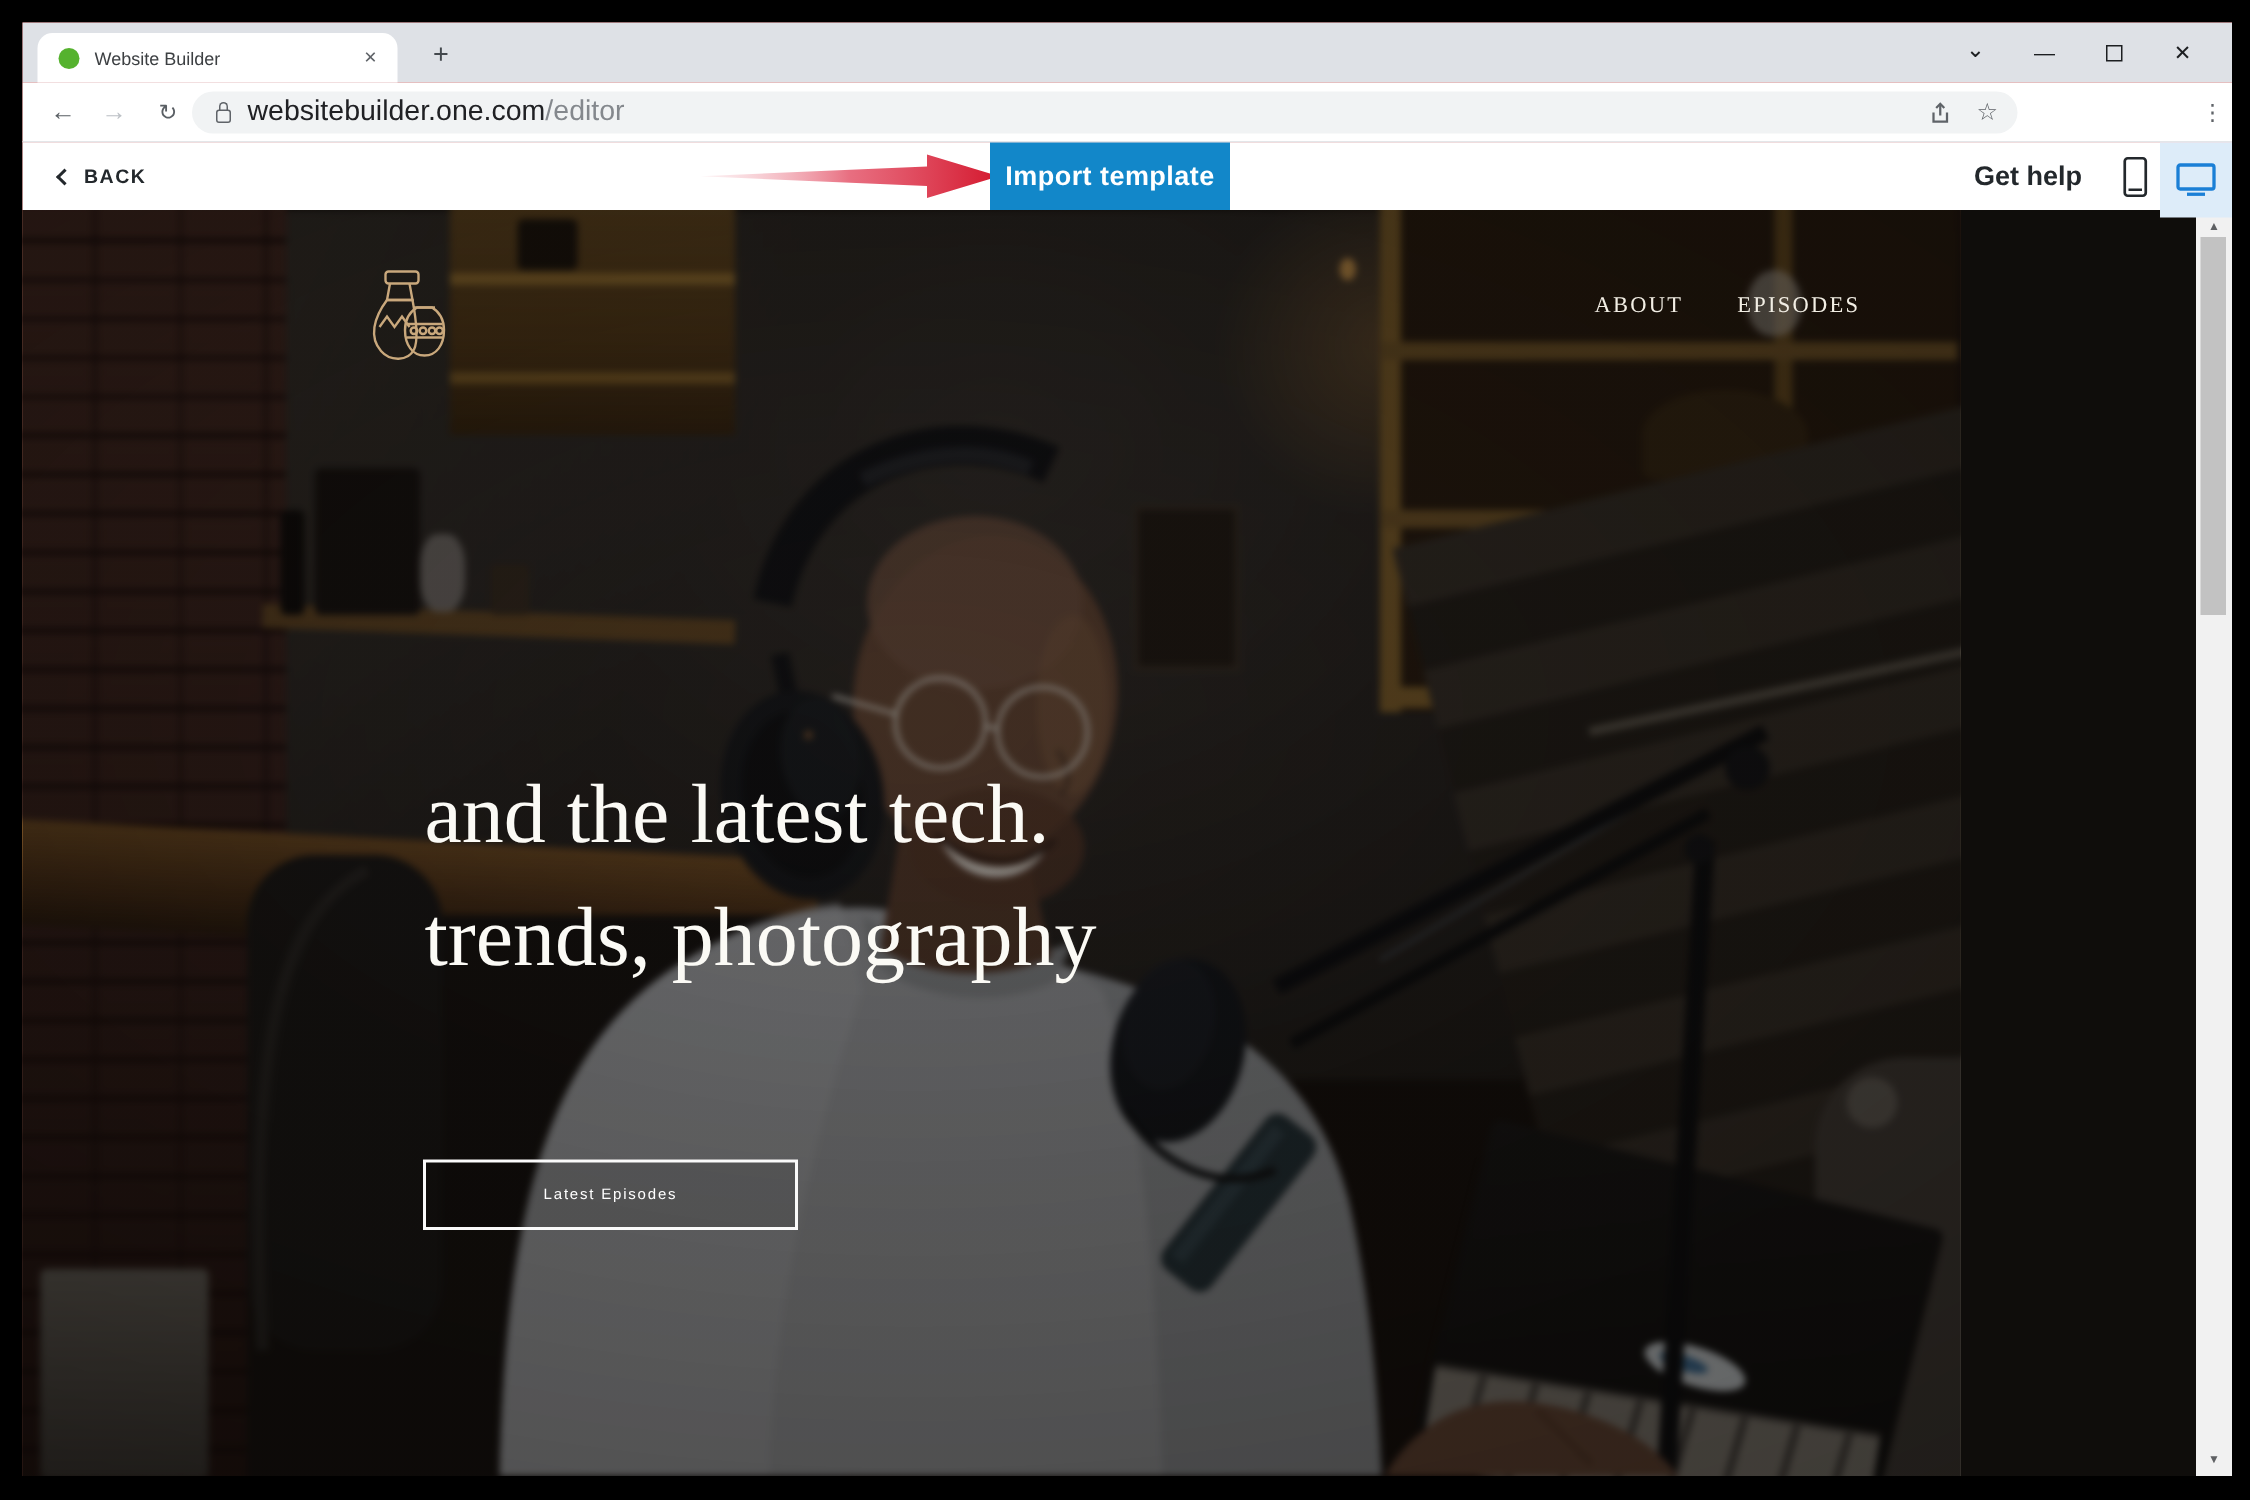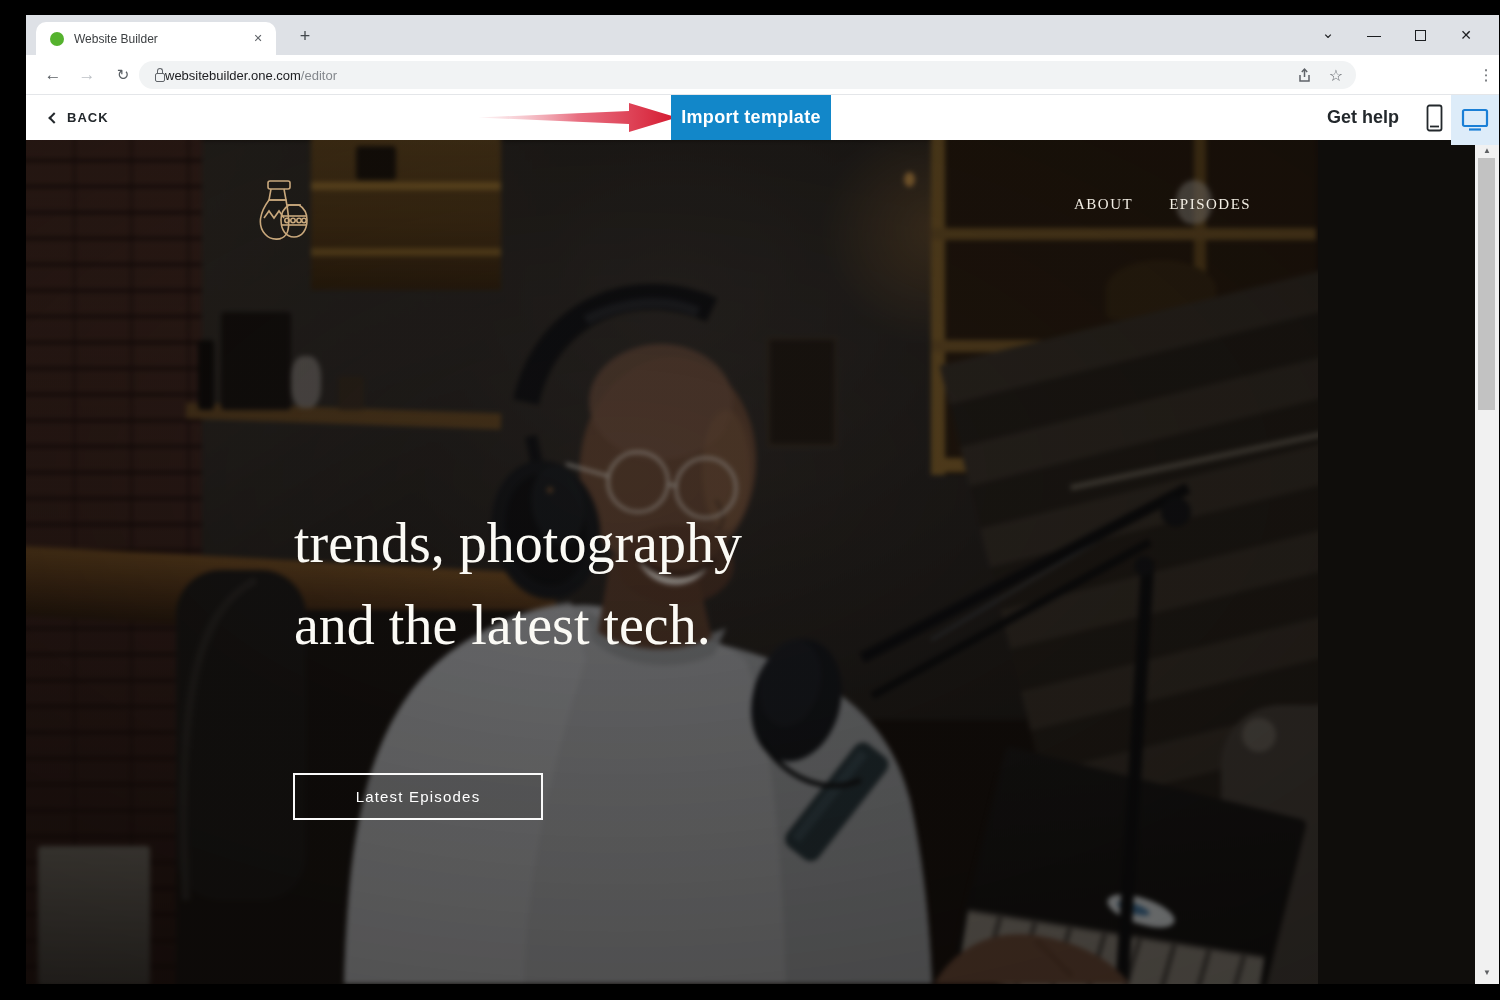--- a/index.html
+++ b/index.html
@@ -2,21 +2,21 @@
 <html><head>
 <meta charset="utf-8">
 <style>
   * { box-sizing: border-box; }
   html,body { margin:0; padding:0; }
   body {
     width:1500px; height:1000px; background:#000;
     font-family:"Liberation Sans", sans-serif;
     position:relative; overflow:hidden;
   }
-  .window { position:absolute; left:26px; top:15px; width:1473px; height:969px; background:#b91c1c; }
+  .window { position:absolute; left:15px; top:15px; width:1473px; height:969px; background:#b91c1c; }
 
   
   .tabstrip { position:relative; height:40px; background:#dee1e6; }
   .tab { position:absolute; left:10px; top:7px; width:240px; height:33px; background:#fff;
          border-radius:10px 10px 0 0; display:flex; align-items:center; cursor:pointer; }
   .favicon { width:14px; height:14px; border-radius:50%; background:#55b22e; margin-left:14px; flex:none; }
   .tab-title { margin-left:10px; font-size:12px; color:#3d4043; flex:1; white-space:nowrap; overflow:hidden; }
   .tab-close { width:18px; height:18px; margin-right:9px; font-size:11px; color:#5f6368;
                display:flex; align-items:center; justify-content:center; cursor:pointer; }
   .new-tab { position:absolute; left:266px; top:8px; width:26px; height:26px; font-size:18px; color:#43484d;
@@ -33,21 +33,21 @@
             justify-content:center; font-size:17px; color:#5a5f64; cursor:pointer; }
   .nav-back { left:12px; }
   .nav-fwd  { left:46px; color:#bdc1c6; }
   .nav-reload { left:82px; font-size:15px; }
   .omnibox { position:absolute; left:113px; top:6px; width:1217px; height:28px; border-radius:14px;
              background:#f1f3f4; display:flex; align-items:center; cursor:text; }
   .lock { width:10px; height:9px; border:1.5px solid #5f6368; border-radius:2px; position:relative;
           margin-left:16px; margin-top:4px; flex:none; }
   .lock:before { content:""; position:absolute; left:1px; top:-6px; width:4px; height:5px;
                  border:1.5px solid #5f6368; border-bottom:none; border-radius:4px 4px 0 0; }
-  .url { font-size:13px; color:#202124; white-space:nowrap; }
+  .url { margin-left:11px; font-size:19px; color:#202124; white-space:nowrap; }
   .url-path { color:#84888d; }
   .omni-actions { margin-left:auto; margin-right:13px; display:flex; align-items:center; gap:15px; color:#5f6368; }
   .star-ic { font-size:16px; cursor:pointer; }
   .share-ic { cursor:pointer; display:flex; }
   .kebab { position:absolute; left:1449px; top:0; height:39px; width:22px; display:flex; align-items:center;
            justify-content:center; font-size:15px; color:#5f6368; cursor:pointer; }
 
   
   .toolbar { position:relative; height:45px; background:#fff; }
   .back-btn { position:absolute; left:24px; top:0; height:45px; display:flex; align-items:center; gap:9px;
@@ -134,21 +134,21 @@
   
   .logo { position:absolute; left:230px; top:40px; cursor:pointer; }
   .site-nav { position:absolute; left:1048px; top:56px; display:flex; gap:36px;
               font-family:"Liberation Serif", serif; font-size:15px; letter-spacing:1.5px; color:#f2eee4; }
   .site-nav span { cursor:pointer; }
   .heading { position:absolute; left:268px; top:362px; width:760px;
              font-family:"Liberation Serif", serif; font-size:56px; line-height:82px;
              color:#fbfaf5; font-weight:400; }
   .heading span { display:block; }
   .cta { position:absolute; left:267px; top:633px; width:250px; height:47px;
-         background:rgba(10,8,6,.10); border:2px solid #fafafa; color:#fff; font-size:15px;
+         background:rgba(10,8,6,.10); border:2px solid #fafafa; color:#fff; font-size:10px;
          letter-spacing:1.2px; font-family:"Liberation Sans", sans-serif; cursor:pointer;text-align:center; }
 
   
   .scrollbar { position:absolute; right:0; top:0; width:24px; height:844px; background:#f1f1f1; }
   .sb-arrow { position:absolute; left:0; width:24px; height:16px; font-size:8px; color:#5e6063;
               text-align:center; line-height:16px; cursor:pointer; }
   .sb-up { top:3px; } .sb-down { bottom:3px; }
   .sb-thumb { position:absolute; left:3px; top:18px; width:17px; height:252px; background:#c2c2c2; cursor:pointer; }
 </style>
 </head>
@@ -336,22 +336,22 @@
             <circle cx="37" cy="40.5" r="2.2"></circle>
             <circle cx="43" cy="40.5" r="2.2"></circle>
             <circle cx="48" cy="40.5" r="2.2"></circle>
         </svg>
       </div>
       <div class="site-nav">
         <span>ABOUT</span>
         <span>EPISODES</span>
       </div>
       <h1 class="heading" style="margin:0;font-weight:400;">
+        <span>and the latest tech.</span>
         <span>trends, photography</span>
-        <span>and the latest tech.</span>
       </h1>
       <button class="cta">Latest Episodes</button>
     </div>
 
     <div class="scrollbar">
       <div class="sb-arrow sb-up">▲</div>
       <div class="sb-thumb"></div>
       <div class="sb-arrow sb-down">▼</div>
     </div>
   </div>

